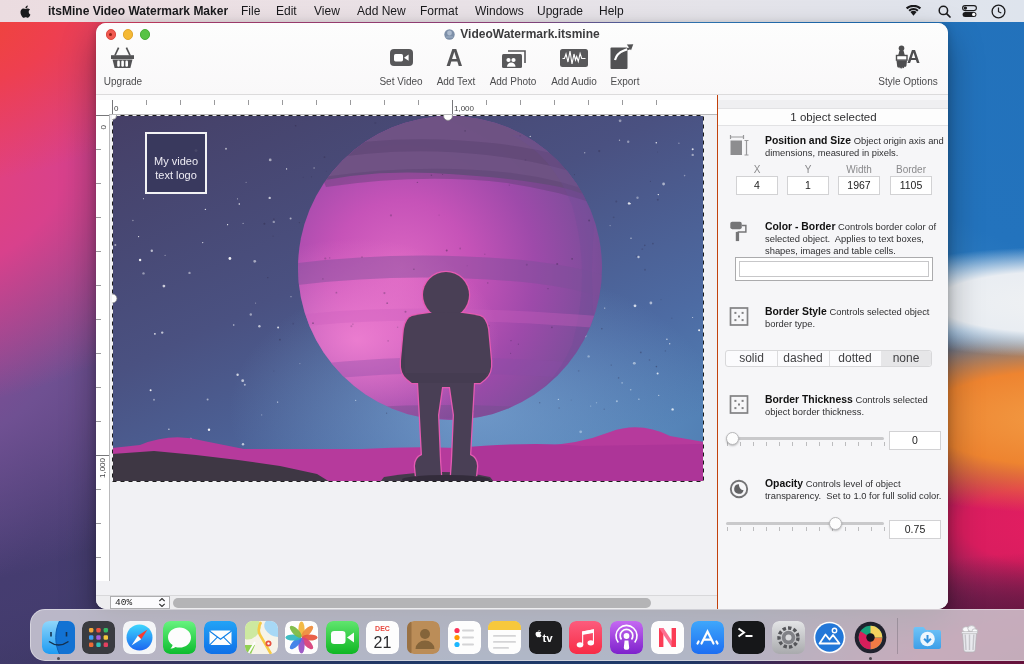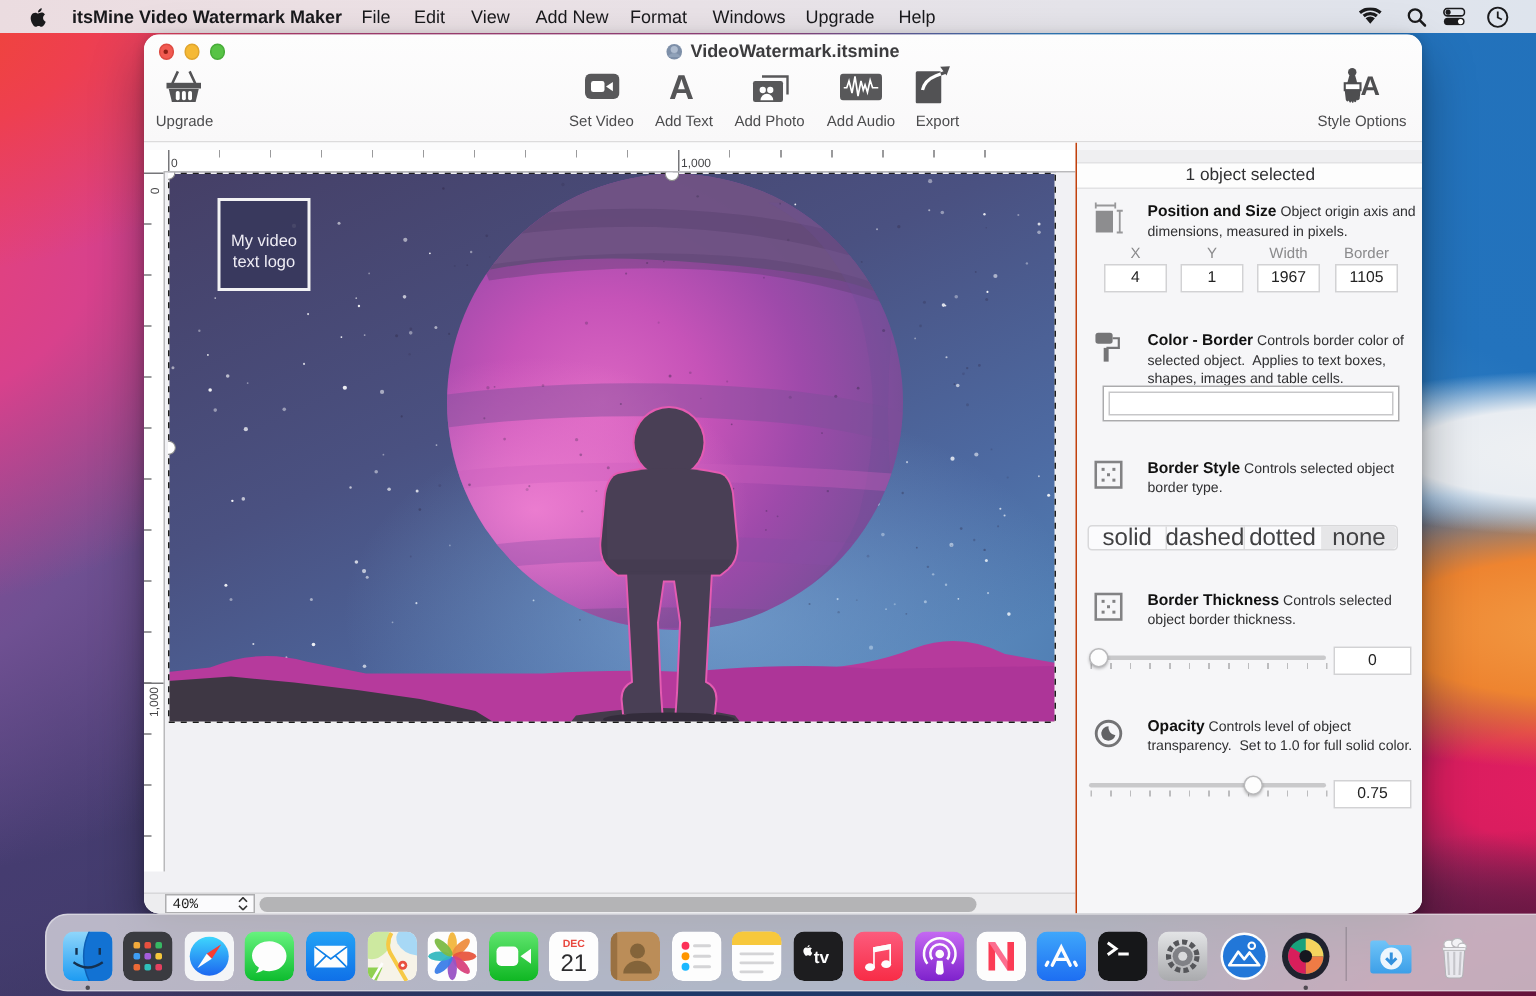--- a/index.html
+++ b/index.html
@@ -51,21 +51,21 @@
   #panel{position:absolute;left:621px;top:0;width:231px;height:514px;background:#f6f6f8;border-left:1px solid #c2410c;}
   #phead{position:absolute;left:0;top:5px;width:100%;height:8px;background:#efeff1;}
   #ptitle{position:absolute;left:0;top:13px;width:100%;height:16px;background:#fdfdfd;border-top:1px solid #e2e2e4;border-bottom:1px solid #e2e2e4;
      text-align:center;font-size:11.5px;color:#303032;line-height:16px;}
   .picon{position:absolute;left:11px;width:20px;height:22px;}
   .ptext{position:absolute;left:47px;width:184px;font-size:9.4px;line-height:12px;color:#303032;white-space:nowrap;}
   .ptext b{font-size:10.4px;color:#111;}
   .flab{position:absolute;width:42px;text-align:center;font-size:10px;color:#8a8a8c;}
   .fbox{position:absolute;width:40px;height:17px;background:#fff;border:1px solid #d2d2d4;text-align:center;font-size:10.5px;color:#222;line-height:17px;}
   #cwell{position:absolute;left:17px;top:234px;width:196px;height:22px;background:#fff;border:1px solid #ababad;box-shadow:inset 0 0 0 3px #fff, inset 0 0 0 4px #c7c7c9;}
-  #seg{position:absolute;left:7px;top:327px;width:205px;height:15px;border:1px solid #d8d8da;border-radius:3px;background:#fbfbfd;font-size:16px;color:#414143;}
+  #seg{position:absolute;left:7px;top:327px;width:205px;height:15px;border:1px solid #d8d8da;border-radius:3px;background:#fbfbfd;font-size:12px;color:#414143;}
   .segi{position:absolute;top:0;height:15px;line-height:15px;text-align:center;border-right:1px solid #dcdcde;}
   .track{position:absolute;height:3px;background:#c9c9cb;border-radius:2px;}
   .ticks{position:absolute;height:4px;width:158px;background:repeating-linear-gradient(90deg,#bcbcbe 0 1px,transparent 1px 13.1px);}
   .knob{position:absolute;width:11px;height:11px;border-radius:50%;background:#fdfdfd;border:1px solid #b9b9bb;box-shadow:0 1px 2px rgba(0,0,0,.25);}
   .vbox{position:absolute;left:171px;width:50px;height:17px;background:#fff;border:1px solid #d2d2d4;text-align:center;font-size:10.5px;color:#222;line-height:17px;}
   
   #dock{position:absolute;left:30px;top:609px;width:1012px;height:52px;border-radius:15px;
     background:rgba(233,231,236,0.72);border:1px solid rgba(255,255,255,0.4);box-sizing:border-box;padding-left:20px;}
   .di{position:absolute;top:11px;width:33px;height:33px;border-radius:7px;}
   .ddot{position:absolute;top:47px;width:3px;height:3px;border-radius:50%;background:rgba(40,40,45,0.75);}

